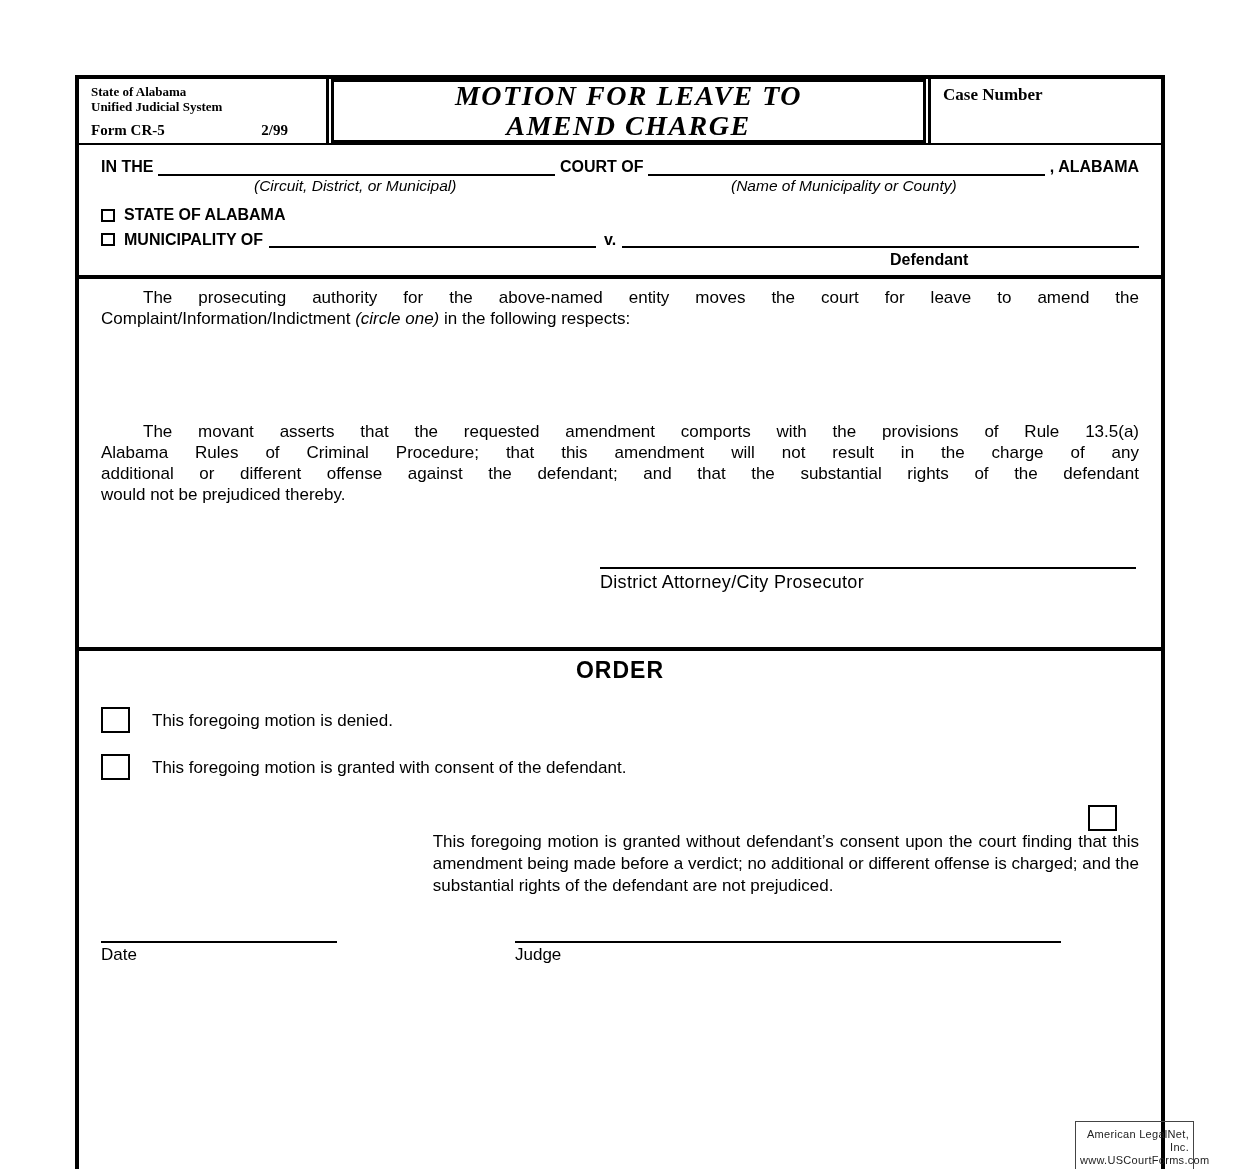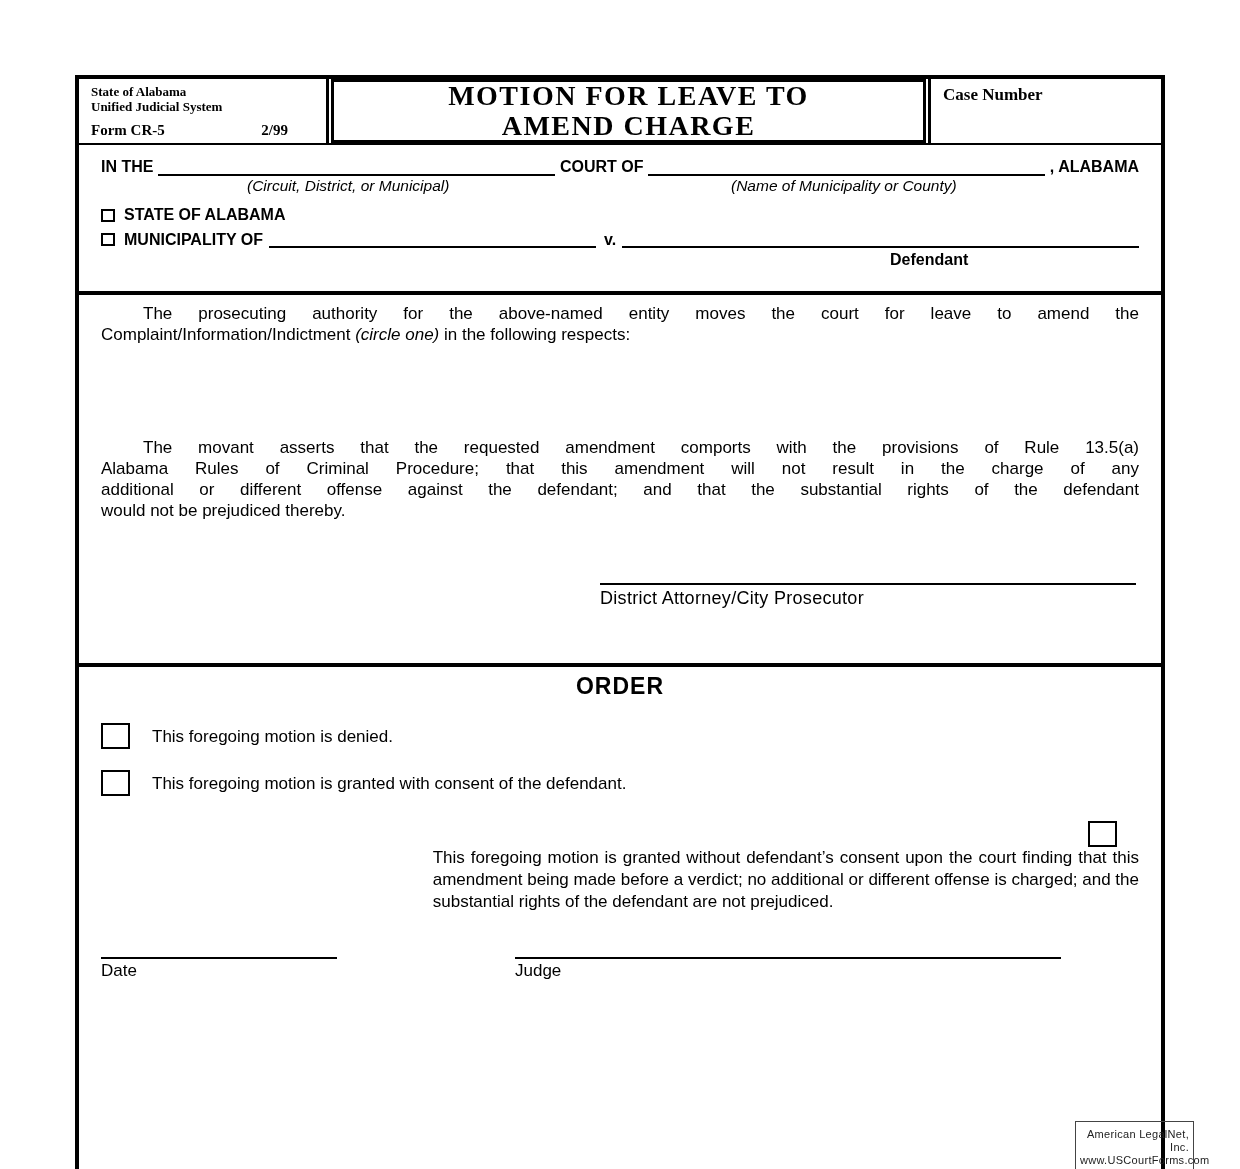--- a/index.html
+++ b/index.html
@@ -23,34 +23,34 @@
   .agency { font-size:13px; line-height:15px; }
   .formno-row { margin-top:auto; display:flex; justify-content:space-between; font-size:15px; line-height:16px; padding-right:28px; }
   .hdr-center { flex:1; padding:0 2px; }
   .title-box {
     height:100%; border:3px solid #000;
     display:flex; align-items:center; justify-content:center;
   }
   .title-text {
     font-family:"Liberation Serif", serif; font-weight:bold;
     font-size:28px; line-height:30px; letter-spacing:1.5px;
-    text-align:center; width:460px;
+    text-align:center; width:460px;font-style:italic;
   }
   .hdr-right {
     width:233px; border-left:3px solid #000; padding:6px 12px;
     font-family:"Liberation Serif", serif; font-weight:bold; font-size:17px;
   }
 
   
-  .court { flex:none; padding:13px 22px 20px; }
+  .court { flex:none; padding:13px 22px 4px; }
   .line1 { display:flex; align-items:flex-end; font-weight:bold; font-size:16px; line-height:18px; }
   .blank { border-bottom:2px solid #000; height:15px; }
   .line1 .blank { flex:1; margin:0 5px; }
   .captions { position:relative; height:22px; font-style:italic; font-size:15.5px; }
-  .cap1 { position:absolute; left:146px; top:1px; }
+  .cap1 { position:absolute; left:153px; top:1px; }
   .cap2 { position:absolute; left:630px; top:1px; }
   .cbline { display:flex; align-items:center; font-weight:bold; font-size:16px; line-height:18px; }
   .cb-small { width:14px; height:13px; border:2px solid #000; margin-right:9px; flex:none; }
   .state-line { margin-top:8px; }
   .muni-line { margin-top:7px; align-items:center; }
   .muni-line .cb-small { margin-bottom:2px; }
   .muni-blank1 { flex-grow:1; margin:0 6px; }
   .versus { margin:0 2px; }
   .muni-blank2 { flex-grow:1.58; margin-left:4px; }
   .defendant { font-weight:bold; font-size:16px; line-height:17px; margin:2px 0 3px 789px; }

